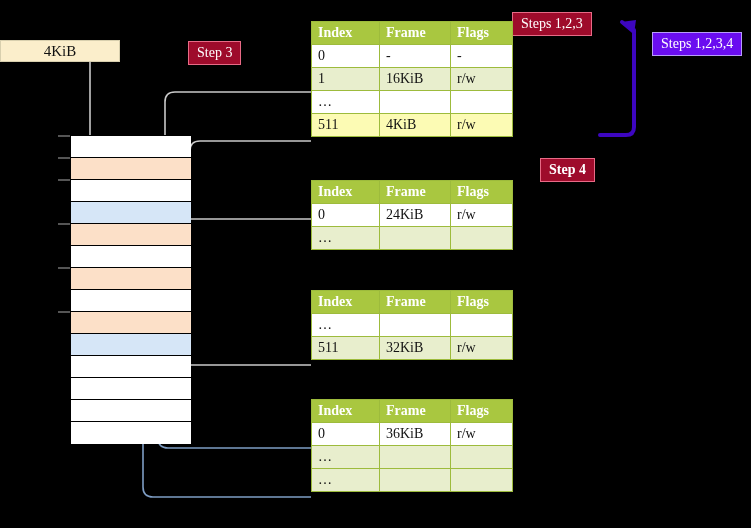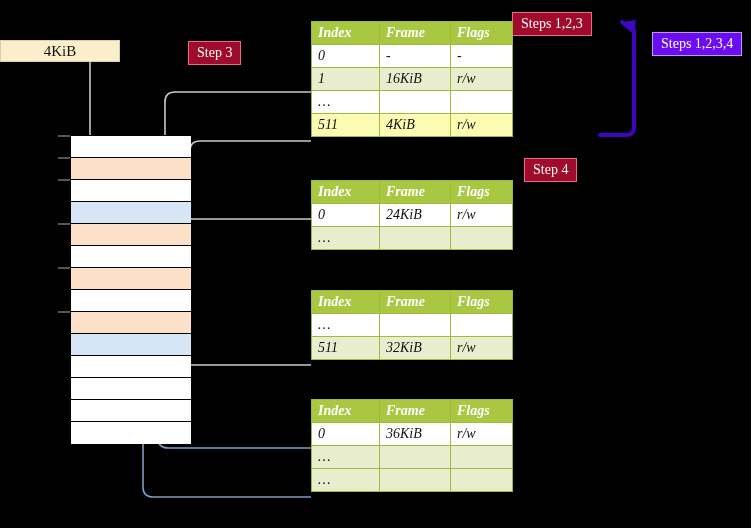--- a/index.html
+++ b/index.html
@@ -16,21 +16,21 @@
 
   
   .badge{position:absolute;color:#fff;font-size:14px;line-height:1;
          padding:4px 8px;white-space:nowrap;box-sizing:border-box;}
   .badge.red{background:#9e0b2b;border:1px solid #e86a86;}
   .badge.purple{background:#6a0df0;border:1px solid #b89bfb;}
 
   
   .ptable{position:absolute;border-collapse:collapse;
           border:1px solid #9dbb3c;background:#fff;
-          font-size:14px;color:#111;table-layout:fixed;font-style:italic;}
+          font-size:14px;color:#111;table-layout:fixed;}
   .ptable th{background:#a9c740;color:#fff;font-weight:bold;
              text-align:left;padding:3px 6px;border:1px solid #9dbb3c;
              font-size:14px;}
   .ptable td{padding:3px 6px;border:1px solid #9dbb3c;height:16px;
              vertical-align:middle;}
   .ptable tr.alt td{background:#e8eecd;}
   .ptable tr.hl td{background:#fcfbb4;}
   .c-index{width:55px;}
   .c-frame{width:58px;}
   .c-flags{width:49px;}
@@ -120,21 +120,21 @@
       <div class="mrow blue" style="top: 198px;"></div>
       <div class="mrow white" style="top: 220px;"></div>
       <div class="mrow white" style="top: 242px;"></div>
       <div class="mrow white" style="top: 264px;"></div>
       <div class="mrow white last" style="top: 286px;"></div>
     </div>
 
   <div class="badge red" id="badge-step0" style="left: 188px; top: 41px;">Step 3</div>
   <div class="badge red" id="badge-steps123" style="left: 512px; top: 12px;">Steps 1,2,3</div>
   <div class="badge purple" id="badge-steps1234" style="left: 652px; top: 32px;">Steps 1,2,3,4</div>
-  <div class="badge red" id="badge-step4" style="left: 524px; top: 158px;">Step 4</div>
+  <div class="badge red" id="badge-step4" style="left: 540px; top: 158px; font-weight: bold;">Step 4</div>
 
   <div id="tables-host">
       <table class="ptable" style="left: 311px; top: 21px;">
         <thead>
           <tr>
             <th class="c-index">Index</th>
             <th class="c-frame">Frame</th>
             <th class="c-flags">Flags</th>
           </tr>
         </thead>

